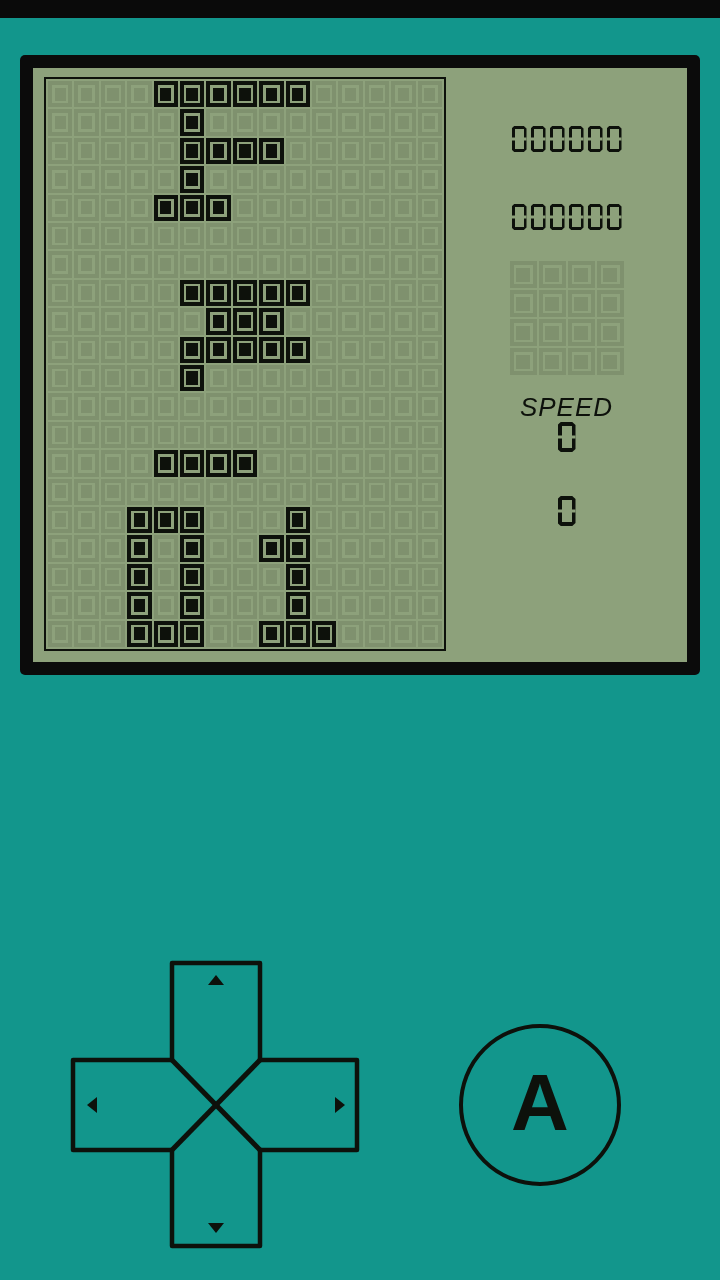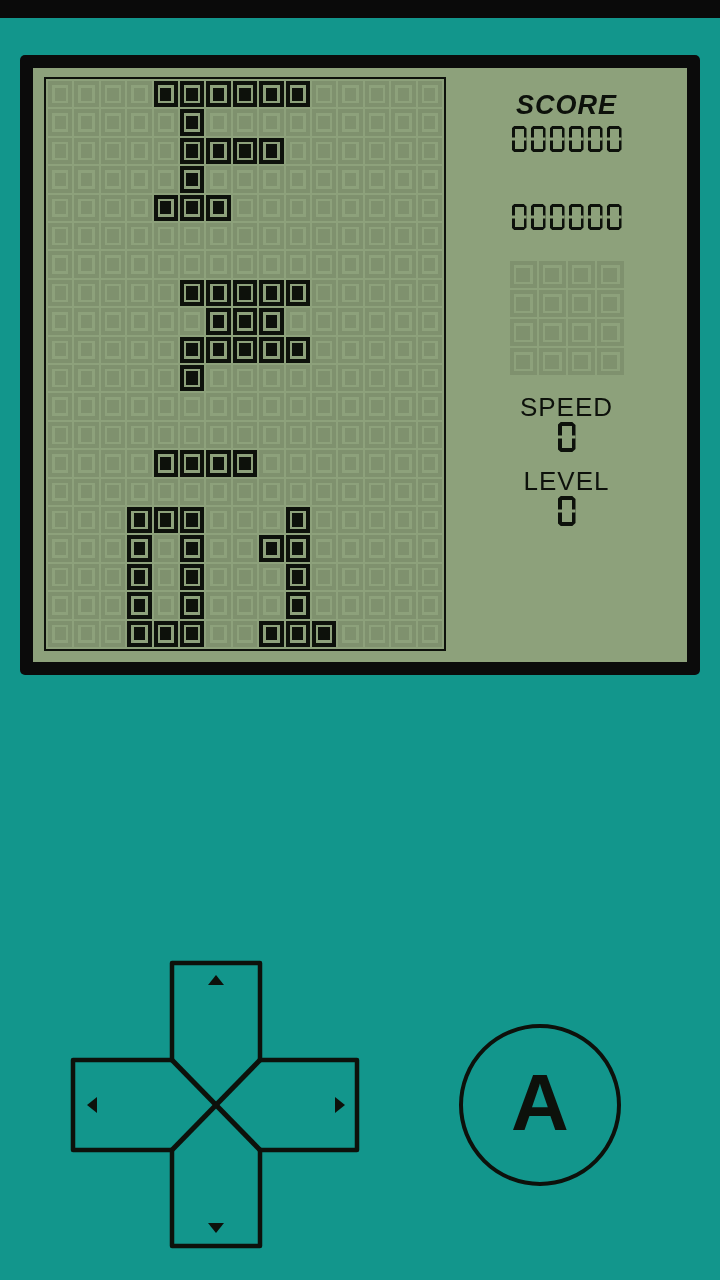--- a/index.html
+++ b/index.html
@@ -42,21 +42,21 @@
   }
   .cell{position:relative;}
   .cell .box{position:absolute;inset:1px;border:4px solid var(--ghost);}
   .cell .box::after{content:"";position:absolute;inset:2.5px;background:var(--ghost);}
   .cell.on .box{border-color:var(--ink);}
   .cell.on .box::after{background:var(--ink);}
   
   .side{position:absolute;left:413px;top:0;width:241px;height:100%;}
   .side .item{position:absolute;left:0;width:100%;text-align:center;line-height:1;}
   .lbl-bold{font-size:27px;font-weight:bold;font-style:italic;letter-spacing:1px;}
-  .lbl{font-size:26px;letter-spacing:1px;}
+  .lbl{font-size:26px;font-style:italic;letter-spacing:1px;}
   .score-label{top:24px;}
   .score-digits{top:58px;}
   .hiscore-label{top:102px;}
   .hiscore-digits{top:136px;}
   .preview{
     position:absolute;left:50%;transform:translateX(-50%);top:192px;
     display:grid;grid-template-columns:repeat(4,29px);grid-template-rows:repeat(4,29px);
   }
   .speed-label{top:326px;}
   .speed-digit{top:354px;}
@@ -995,21 +995,20 @@
         </div>
         <div class="cell">
           <div class="box"></div>
         </div>
         <div class="cell">
           <div class="box"></div>
         </div>
       </div>
 
     <div class="side">
-      <div class="item lbl-bold score-label">SCORE</div>
       <div class="item digits digits-sm score-digits">
           <span class="seg"></span>
           <span class="seg"></span>
           <span class="seg"></span>
           <span class="seg"></span>
           <span class="seg"></span>
           <span class="seg"></span>
         </div>
 
       <div class="item digits digits-sm hiscore-digits">
@@ -1070,21 +1069,20 @@
           <div class="cell">
             <div class="box"></div>
           </div>
         </div>
 
       <div class="item lbl speed-label">SPEED</div>
       <div class="item digits digits-lg speed-digit">
           <span class="seg"></span>
         </div>
 
-      <div class="item lbl level-label">LEVEL</div>
       <div class="item digits digits-lg level-digit">
           <span class="seg"></span>
         </div>
     </div>
 
   </div>
 </div>
 
 <svg class="dpad-svg" viewBox="0 0 310 310" xmlns="http://www.w3.org/2000/svg">
 

